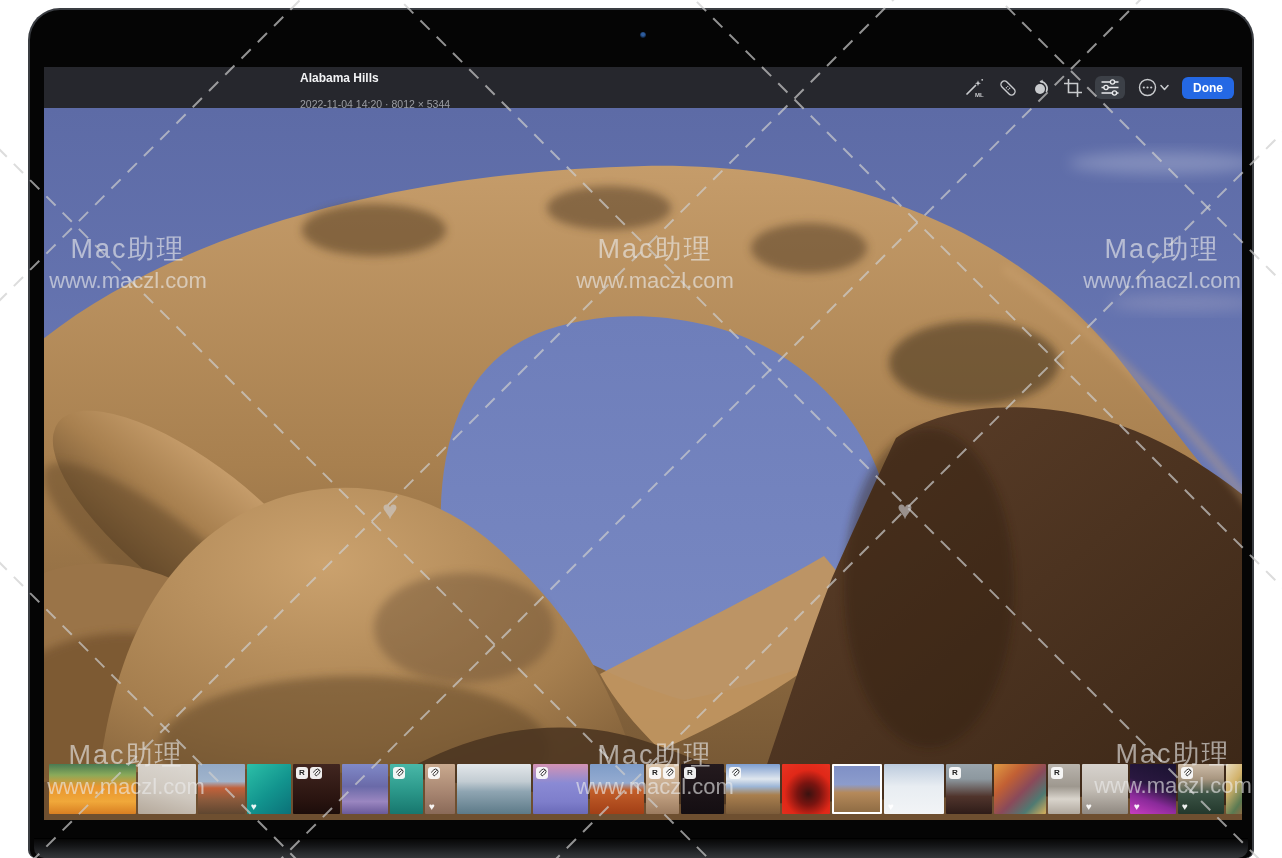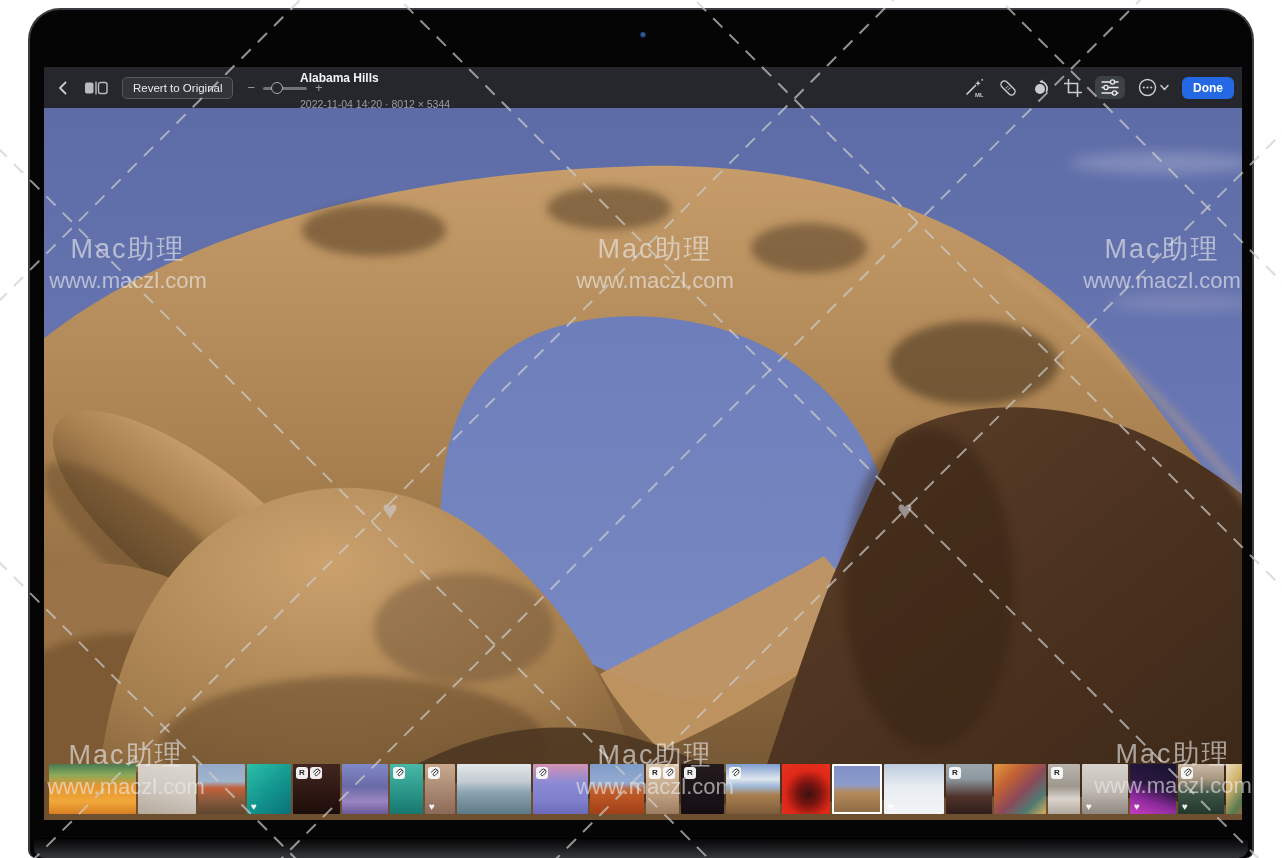--- a/index.html
+++ b/index.html
@@ -68,43 +68,20 @@
 <body>
 
 <div class="stage">
 
   <div class="laptop">
     <div class="camera-dot"></div>
 
     <div class="screen">
 
       <div class="toolbar">
-        <div class="tb-left">
-          <span class="icon-btn">
-            <svg width="14" height="16" viewBox="0 0 14 16">
-              <polyline points="9.5,2.5 4,8 9.5,13.5" fill="none" stroke="#c9cbce" stroke-width="1.8" stroke-linecap="round" stroke-linejoin="round"></polyline>
-            </svg>
-          </span>
-          <span class="icon-btn">
-            <svg width="24" height="14" viewBox="0 0 24 14">
-              <rect x="1" y="1.5" width="8.5" height="11" rx="2" fill="#b9bbbe"></rect>
-              <line x1="12" y1="0.5" x2="12" y2="13.5" stroke="#b9bbbe" stroke-width="1.4"></line>
-              <rect x="14.5" y="1.5" width="8.5" height="11" rx="2" fill="none" stroke="#b9bbbe" stroke-width="1.4"></rect>
-            </svg>
-          </span>
-          <span class="revert-btn">Revert to Original</span>
-          <span class="zoom-group">
-            <span class="zoom-sign">−</span>
-            <span class="slider">
-              <span class="track"></span>
-              <span class="knob"></span>
-            </span>
-            <span class="zoom-sign">+</span>
-          </span>
-        </div>
 
         <div class="tb-title">
           <div class="t1">Alabama Hills</div>
           <div class="t2">2022-11-04 14:20 · 8012 × 5344</div>
         </div>
 
         <div class="tb-right">
           <span class="icon-btn">
             <svg width="21" height="20" viewBox="0 0 21 20">
               <line x1="3" y1="16" x2="11.5" y2="7.5" stroke="#c9cbce" stroke-width="1.7" stroke-linecap="round"></line>

